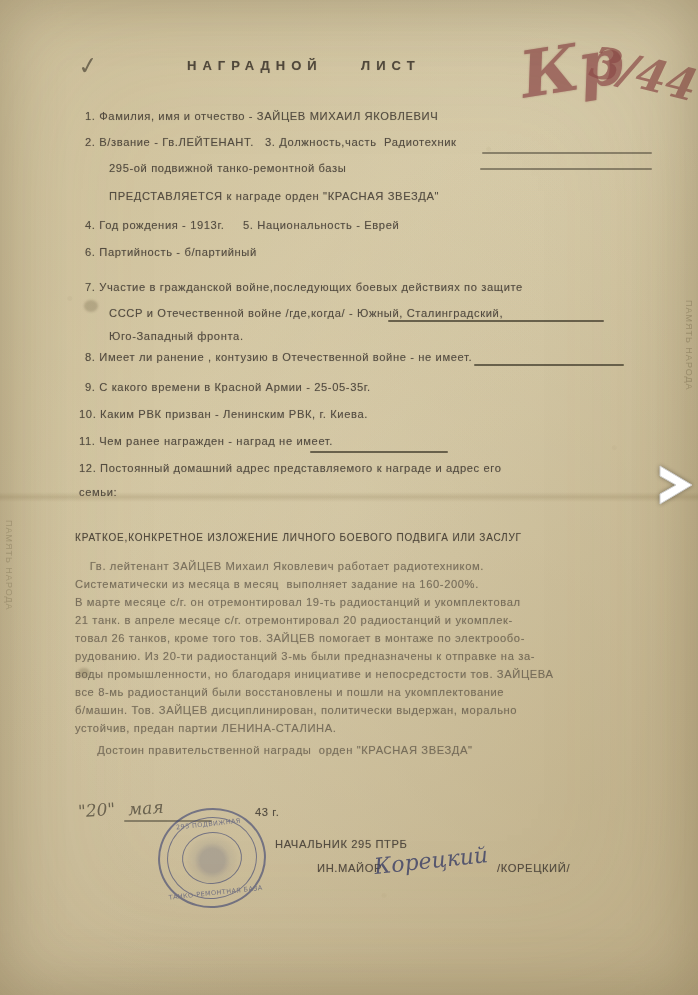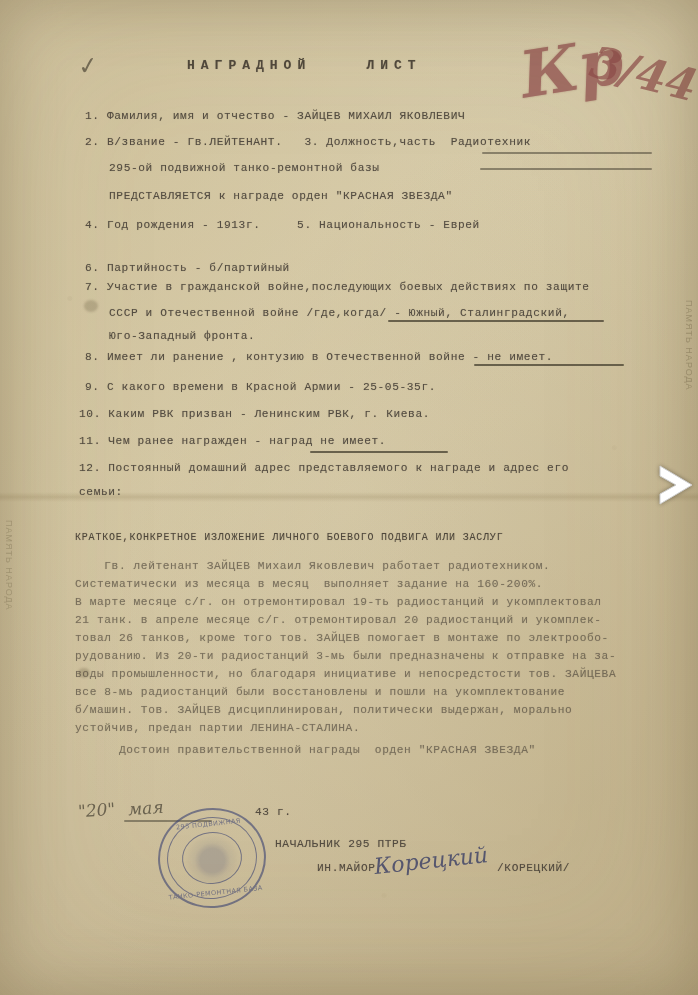--- a/index.html
+++ b/index.html
@@ -37,21 +37,21 @@
   }
   .edgeshade {
     position: absolute;
     inset: 0;
     pointer-events: none;
     box-shadow: inset 0 0 60px rgba(110,92,56,0.35), inset 0 0 160px rgba(120,100,60,0.18);
   }
   
   .typed {
     position: absolute;
-    font-family: Liberation Mono, monospace;
+    font-family: Liberation Sans, sans-serif;
     font-size: 11.2px;
     letter-spacing: 0.6px;
     color: #4a433a;
     white-space: pre;
     text-shadow: 0 0 1px rgba(60,52,40,0.35);
     opacity: .92;
     padding-left: 27px;
   }
   .typed.faint { opacity: .72; color: #585043; }
   .typed.title {
@@ -229,21 +229,21 @@
 
   <div class="checkmark" style="left:78px; top:52px;">✓</div>
 
   <div class="typed title" style="left:160px; top:58px;">НАГРАДНОЙ    ЛИСТ</div>
 
   <div class="typed" style="left:58px; top:110px;">1. Фамилия, имя и отчество - ЗАЙЦЕВ МИХАИЛ ЯКОВЛЕВИЧ</div>
   <div class="typed" style="left:58px; top:136px;">2. В/звание - Гв.ЛЕЙТЕНАНТ.   3. Должность,часть  Радиотехник</div>
   <div class="typed" style="left:82px; top:162px;">295-ой подвижной танко-ремонтной базы</div>
   <div class="typed" style="left:82px; top:190px;">ПРЕДСТАВЛЯЕТСЯ к награде орден "КРАСНАЯ ЗВЕЗДА"</div>
   <div class="typed" style="left:58px; top:219px;">4. Год рождения - 1913г.     5. Национальность - Еврей</div>
-  <div class="typed" style="left:58px; top:246px;margin-top:16px;">6. Партийность - б/партийный</div>
+  <div class="typed" style="left:58px; top:246px;">6. Партийность - б/партийный</div>
   <div class="typed" style="left:58px; top:281px;text-align:right;">7. Участие в гражданской войне,последующих боевых действиях по защите</div>
   <div class="typed" style="left:82px; top:307px;">СССР и Отечественной войне /где,когда/ - Южный, Сталинградский,</div>
   <div class="typed" style="left:82px; top:330px;">Юго-Западный фронта.</div>
   <div class="typed" style="left:58px; top:351px;">8. Имеет ли ранение , контузию в Отечественной войне - не имеет.</div>
   <div class="typed" style="left:58px; top:381px;">9. С какого времени в Красной Армии - 25-05-35г.</div>
   <div class="typed" style="left:52px; top:408px;">10. Каким РВК призван - Ленинским РВК, г. Киева.</div>
   <div class="typed" style="left:52px; top:435px;">11. Чем ранее награжден - наград не имеет.</div>
   <div class="typed" style="left:52px; top:462px;">12. Постоянный домашний адрес представляемого к награде и адрес его</div>
   <div class="typed" style="left:52px; top:486px;">семьи:</div>
 

